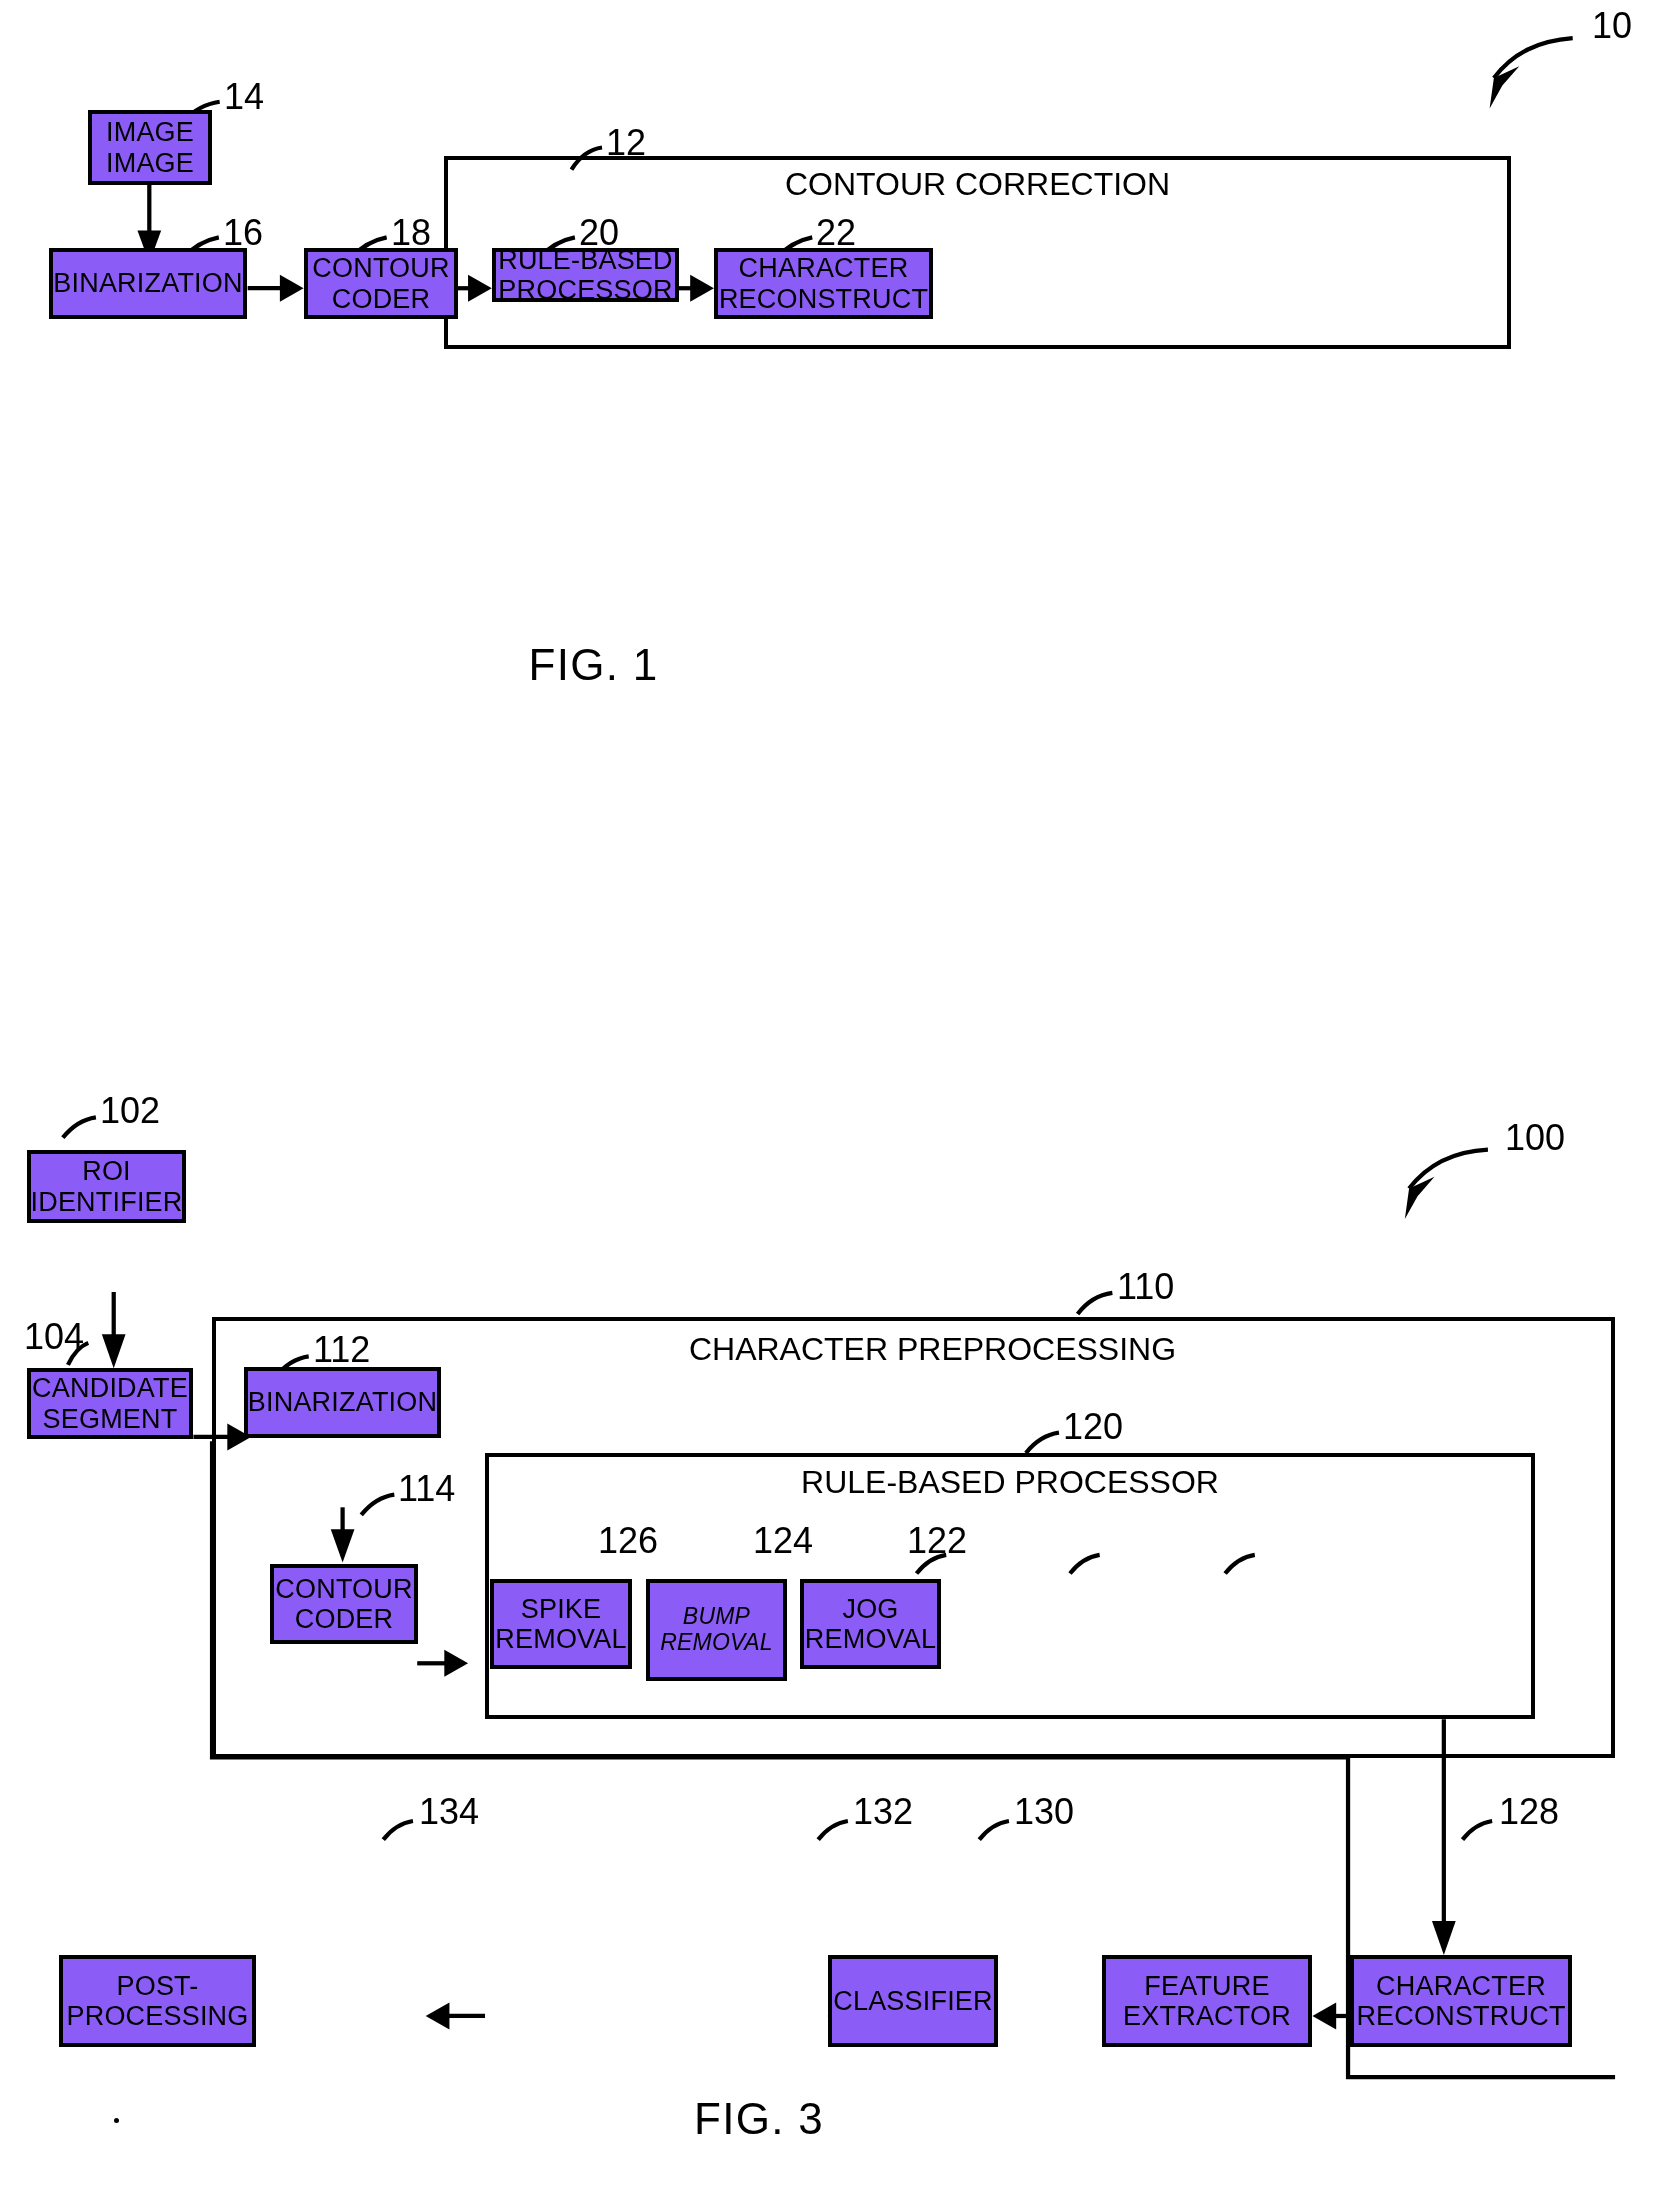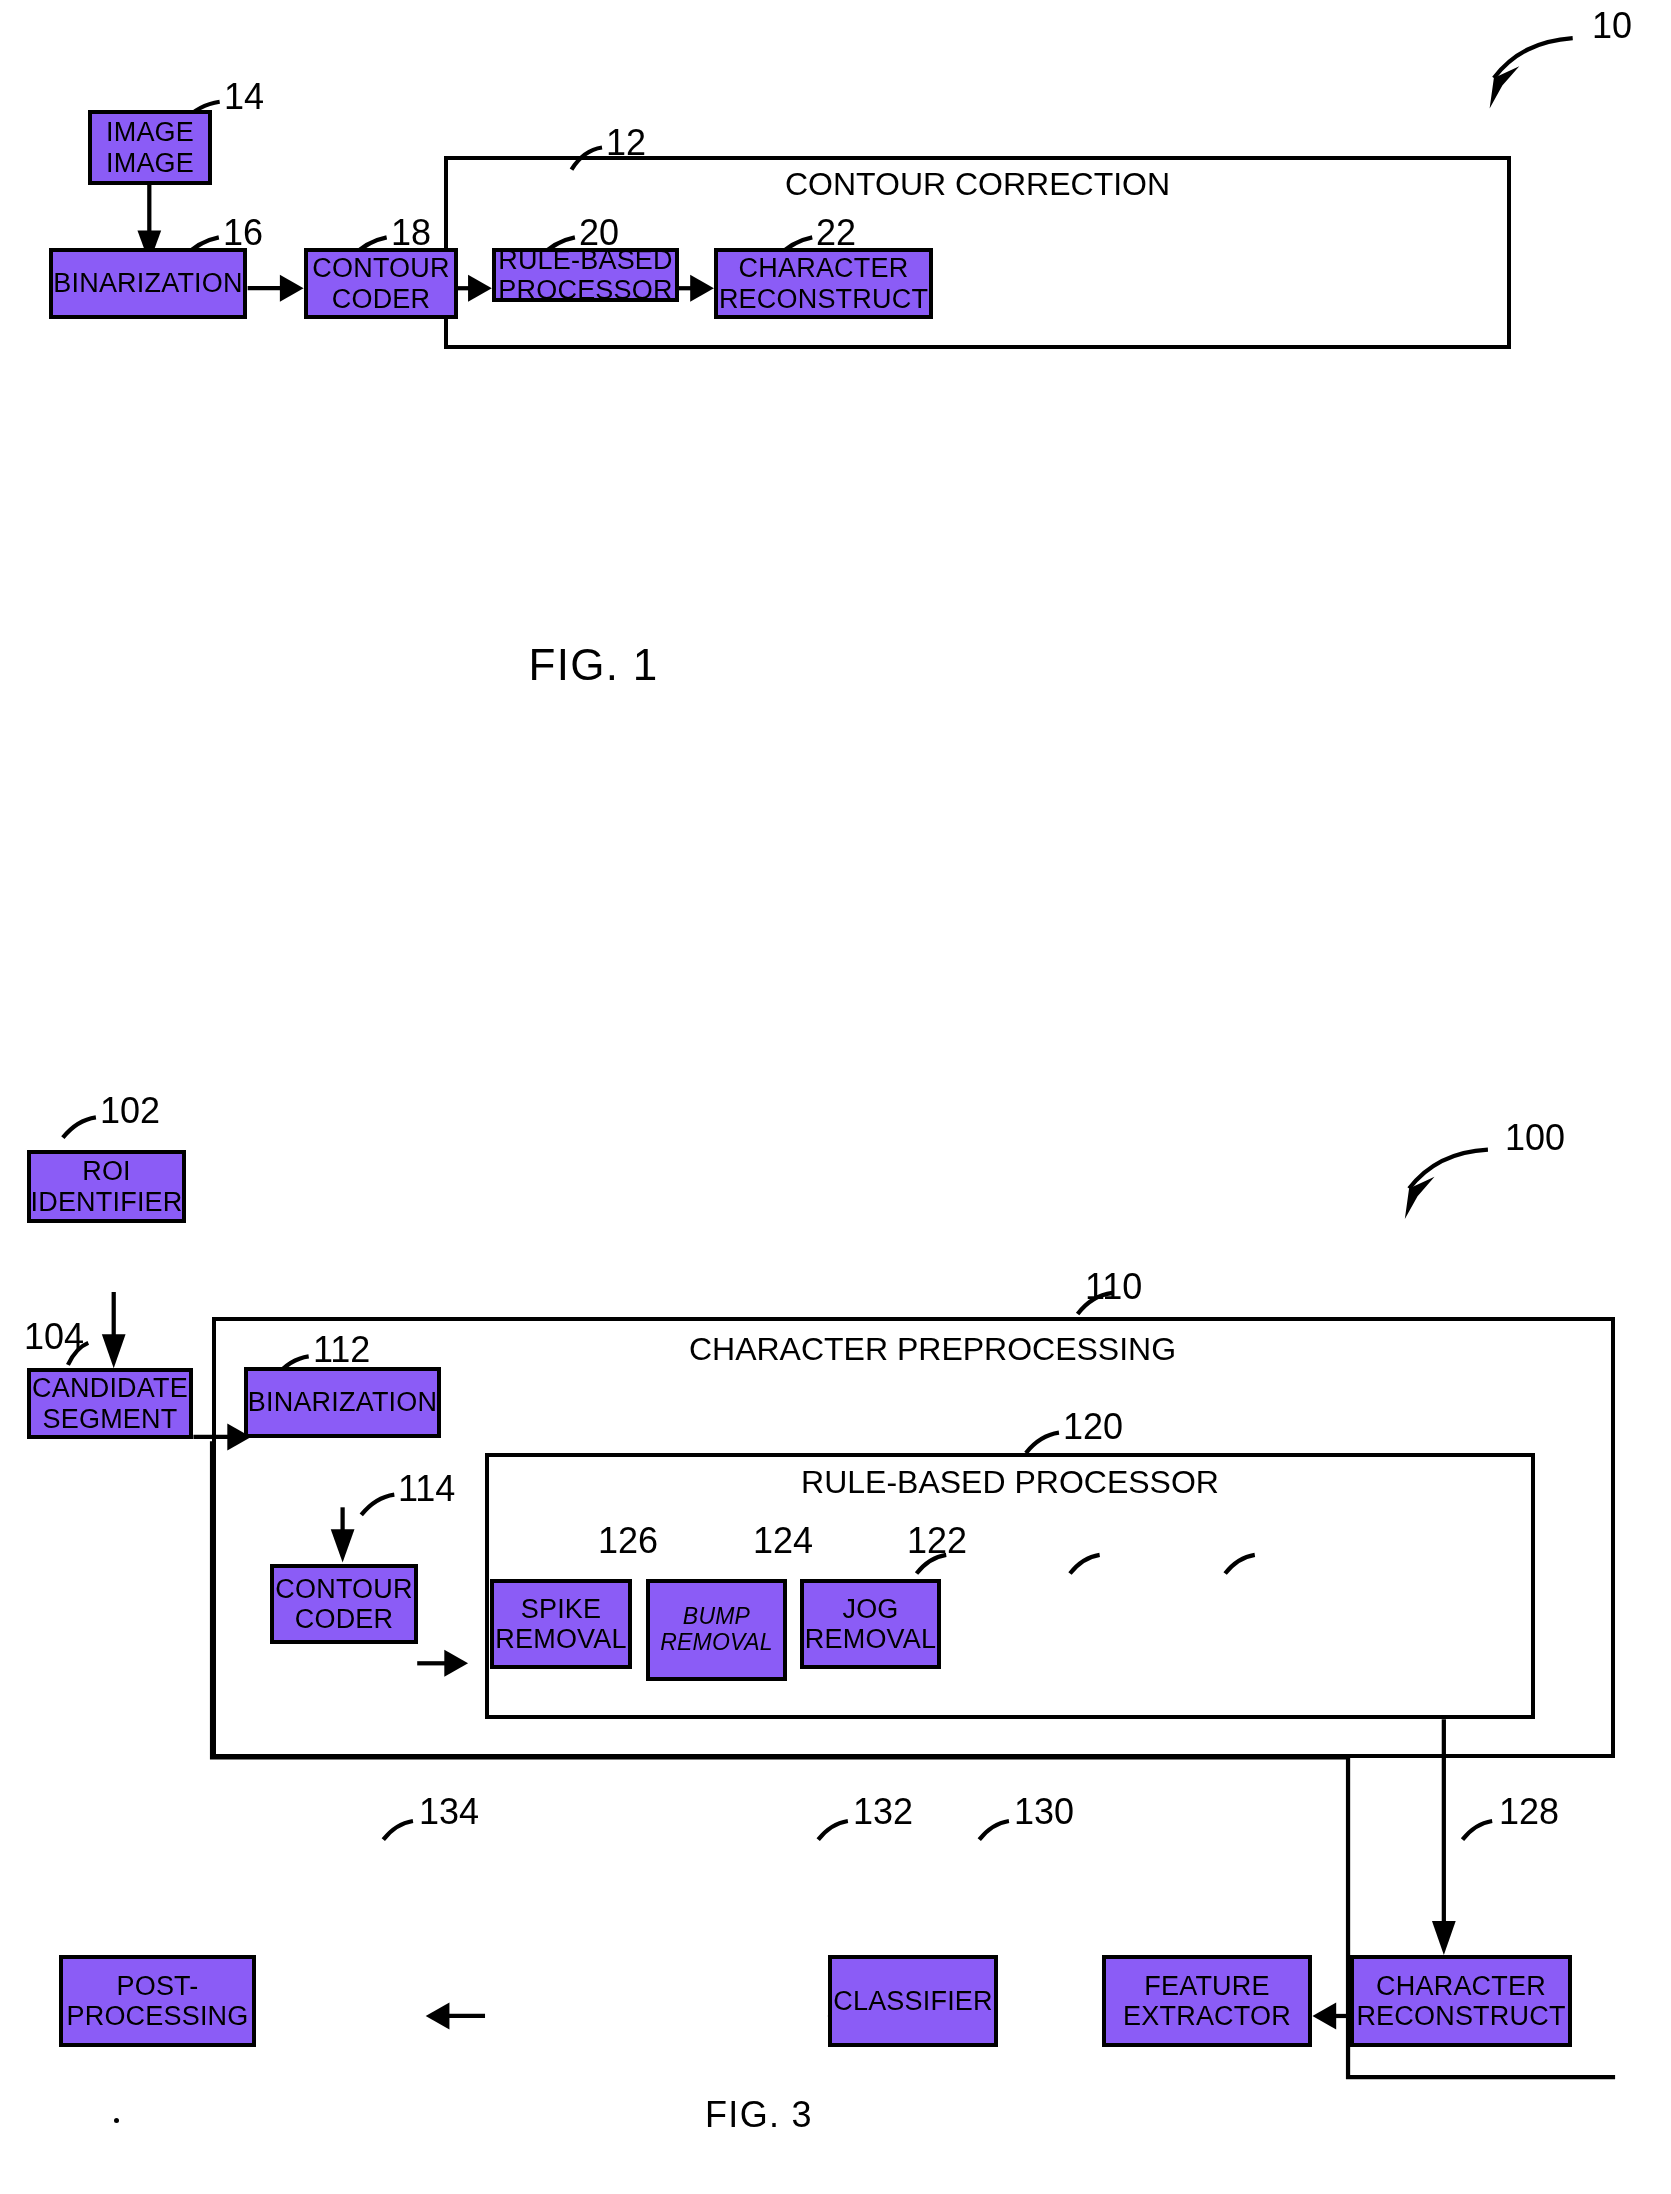--- a/index.html
+++ b/index.html
@@ -292,21 +292,21 @@
     <div class="reflabel" style="left:100px; top:1090px; font-size:36px;">102</div>
 
     <div class="node" style="left:27px; top:1368px; width:166px; height:71px; font-size:27px;">
       <span class="ln">CANDIDATE</span>
       <span class="ln">SEGMENT</span>
     </div>
     <div class="reflabel" style="left:24px; top:1316px; font-size:36px;">104</div>
 
     <div class="group" style="left:212px; top:1317px; width:1403px; height:441px;"></div>
     <div class="grouptitle" style="left:466px; top:1331px; width:933px; font-size:32px;">CHARACTER PREPROCESSING</div>
-    <div class="reflabel" style="left:1085px; top:1266px; font-size:36px;text-align:center;">110</div>
+    <div class="reflabel" style="left:1117px; top:1266px; font-size:36px;text-align:center;">110</div>
 
     <div class="node" style="left:244px; top:1367px; width:197px; height:71px; font-size:27px;">
       <span class="ln">BINARIZATION</span>
     </div>
     <div class="reflabel" style="left:313px; top:1329px; font-size:36px;">112</div>
 
     <div class="node" style="left:270px; top:1564px; width:148px; height:80px; font-size:27px;">
       <span class="ln">CONTOUR</span>
       <span class="ln">CODER</span>
     </div>
@@ -353,17 +353,17 @@
     <div class="reflabel" style="left:853px; top:1791px; font-size:36px;">132</div>
 
     <div class="node" style="left:59px; top:1955px; width:197px; height:92px; font-size:27px;">
       <span class="ln">POST-</span>
       <span class="ln">PROCESSING</span>
     </div>
     <div class="reflabel" style="left:419px; top:1791px; font-size:36px;">134</div>
 
     <div class="dot" style="left:114px; top:2118px;"></div>
 
-    <div class="figcap" style="left:0px; top:2094px; width:1518px; text-align:center; font-size:36px;">FIG. 3</div>
+    <div class="figcap" style="left:0px; top:2094px; width:1518px; text-align:center; font-size:44px;">FIG. 3</div>
   </div>
 
 </div>
 
 
 </body></html>

